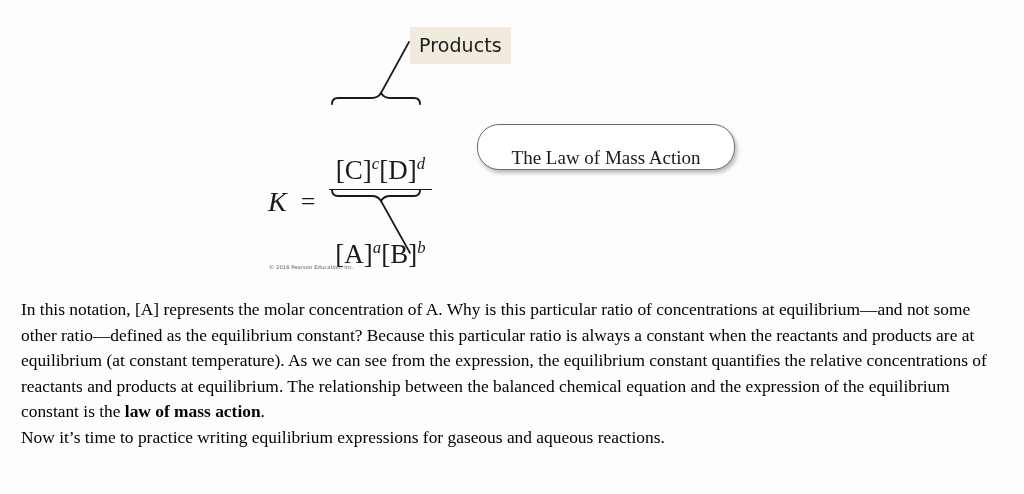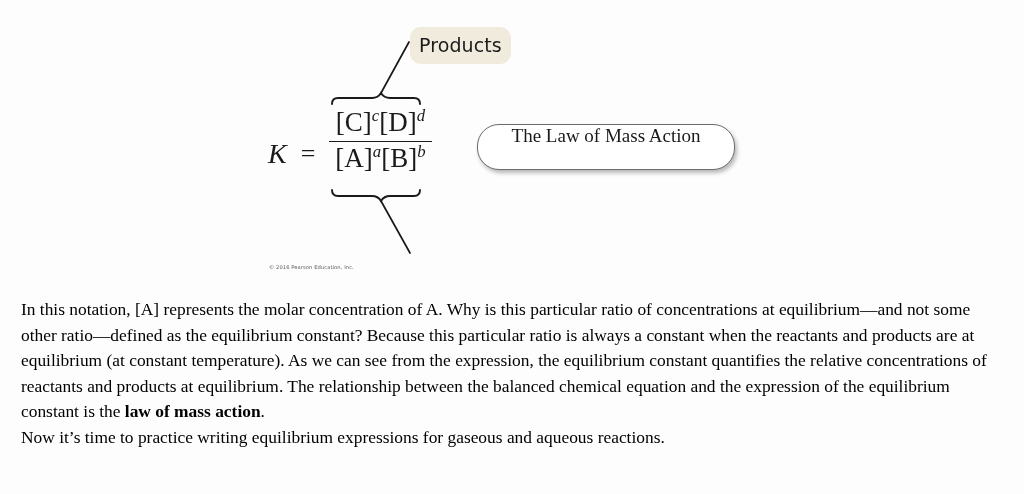--- a/index.html
+++ b/index.html
@@ -34,21 +34,20 @@
   .callout-label {
     position: absolute;
     background: #f0ebdd;
     font-family: "DejaVu Sans", sans-serif;
     font-size: 19px;
     line-height: 30px;
     color: #1b1b1b;
     padding: 3px 9px 4px 9px;
     white-space: nowrap;
     letter-spacing: .1px;
-    border-radius: 11px;
   }
   #label-products { left: 410px; top: 27px; }
   #label-reactants { left: 410px; top: 229px; }
 
   
   #equation {
     position: absolute;
     left: 268px;
     top: 106px;
     display: flex;
@@ -72,20 +71,21 @@
   .fraction {
     display: inline-flex;
     flex-direction: column;
     align-items: center;
     font-size: 27px;
   }
   .frac-num, .frac-den {
     padding: 1px 6px 2px 6px;
     white-space: nowrap;
     line-height: 1.18;
+    margin-top: 48px;
   }
   .frac-bar {
     width: 100%;
     height: 1.6px;
     background: #1a1a1a;
   }
   .frac-num sup, .frac-den sup {
     font-style: italic;
     font-size: .62em;
     vertical-align: .62em;
@@ -97,21 +97,21 @@
     position: absolute;
     left: 477px;
     top: 124px;
     width: 256px;
     height: 44px;
     border: 1.3px solid #6c6c6c;
     border-radius: 22px;
     background: #ffffff;
     box-shadow: 2px 3px 4px rgba(0,0,0,0.28);
     display: flex;
-    align-items: flex-start;
+    align-items: flex-end;
     justify-content: center;
   }
   #law-box-text {
     font-family: "Liberation Serif", serif;
     font-size: 19px;
     color: #1a1a1a;
     white-space: nowrap;
   }
 
   

